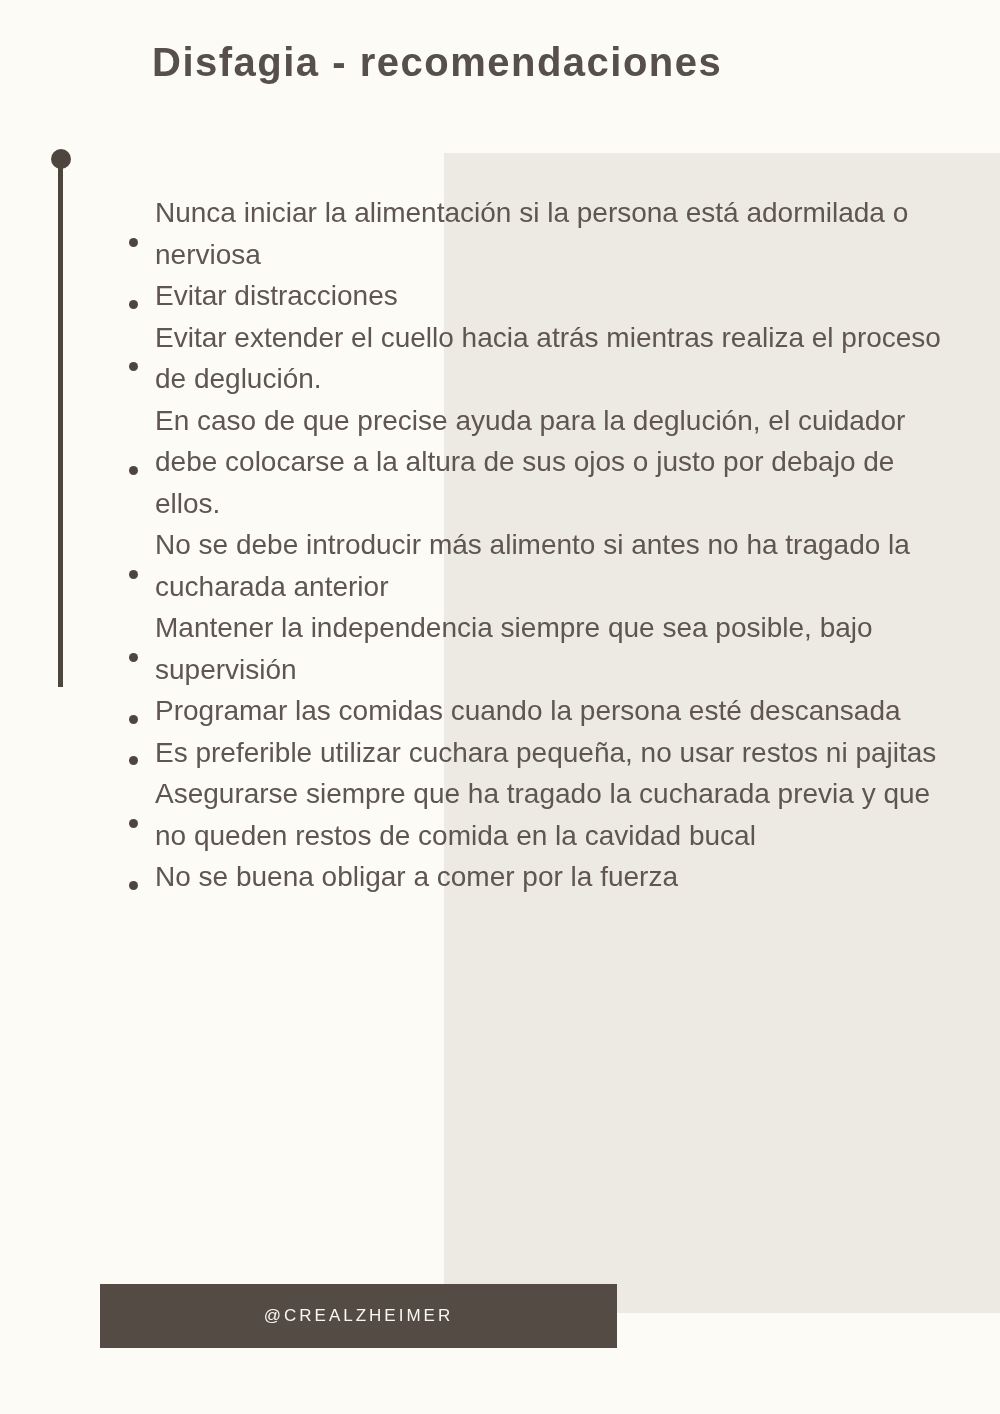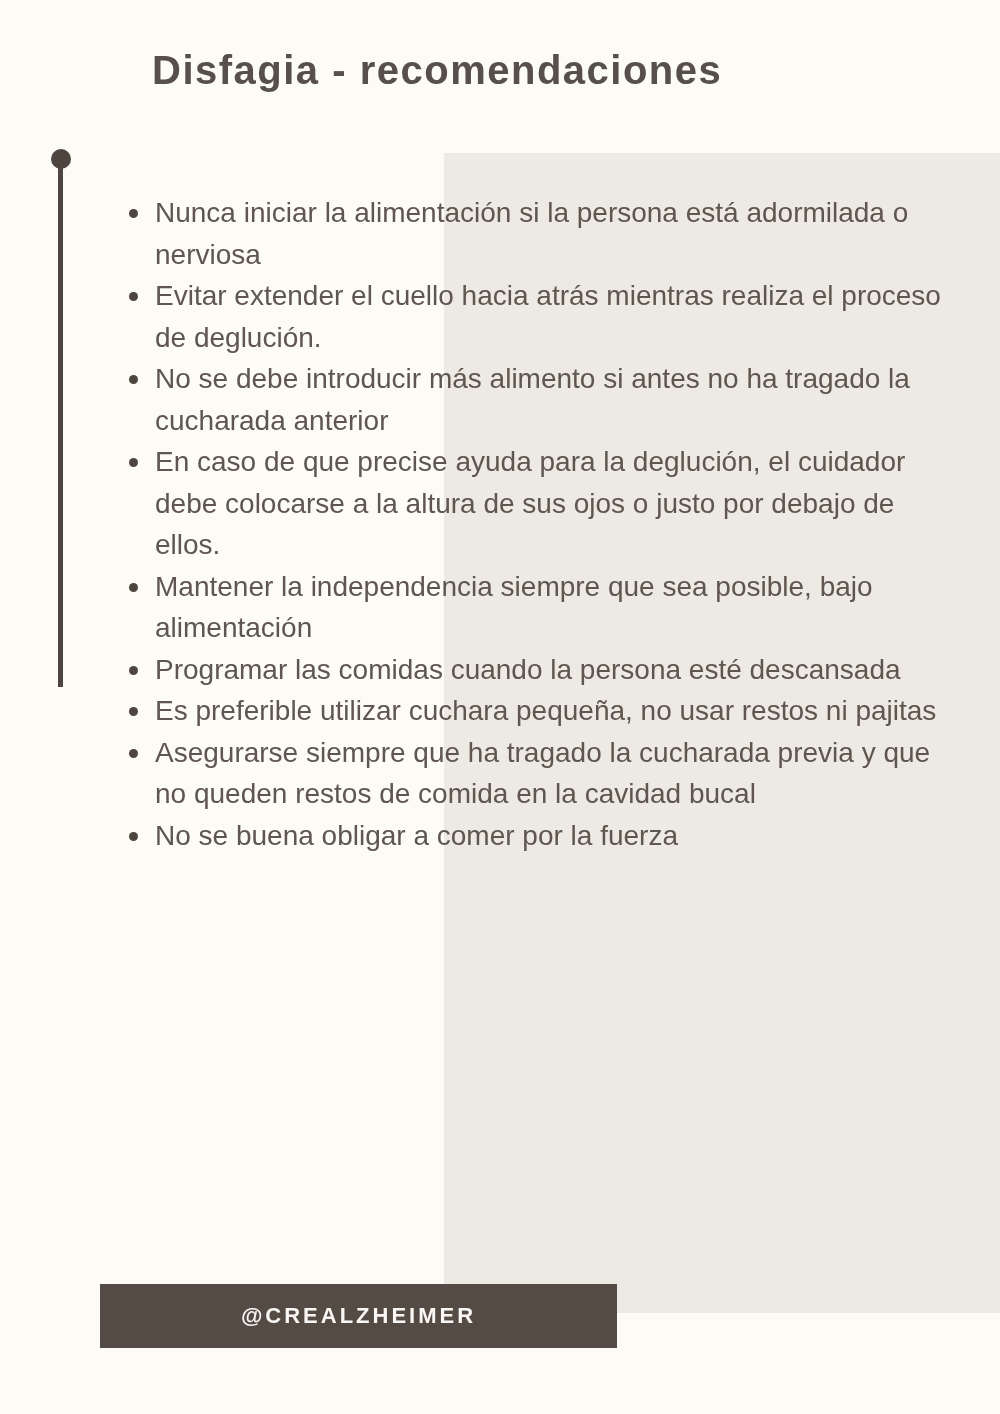--- a/index.html
+++ b/index.html
@@ -28,21 +28,21 @@
     position: absolute;
     left: 444px;
     top: 153px;
     width: 556px;
     height: 1160px;
     background: var(--panel-background);
   }
   .title {
     position: absolute;
     left: 152px;
-    top: 48px;
+    top: 40px;
     margin: 0;
     font-size: 40px;
     font-weight: bold;
     letter-spacing: 1.5px;
     color: var(--title);
     white-space: nowrap;
   }
   .timeline-dot {
     position: absolute;
     left: 51px;
@@ -64,21 +64,21 @@
     position: absolute;
     left: 129px;
     top: 192px;
     width: 818px;
     margin: 0;
     padding: 0;
     list-style: none;
   }
   .list li {
     display: flex;
-    align-items: flex-start;
+    align-items: center;
     font-size: 28px;
     line-height: 41.5px;
     font-weight: 300;
     color: var(--text);
   }
   .bullet {
     flex: 0 0 auto;
     width: 9px;
     height: 9px;
     border-radius: 50%;
@@ -92,22 +92,22 @@
     top: 1284px;
     width: 517px;
     height: 64px;
     background: var(--banner-background);
     display: flex;
     align-items: center;
     justify-content: center;
   }
   .banner span {
     color: var(--banner-text);
-    font-size: 22px;
-    font-weight: bold;
+    font-size: 17px;
+    font-weight: normal;
     letter-spacing: 3px;
     white-space: nowrap;
   }
 </style>
 </head>
 <body>
 
 <div class="page">
   <div class="panel"></div>
 
@@ -116,33 +116,37 @@
   <div class="timeline-dot"></div>
   <div class="timeline-line"></div>
 
   <ul class="list" id="rec-list">
       <li>
         <span class="bullet"></span>
         <span class="item-text">Nunca iniciar la alimentación si la persona está adormilada o nerviosa</span>
       </li>
       <li>
         <span class="bullet"></span>
+        <span class="item-text">Evitar distracciones</span>
+      </li>
+      <li>
+        <span class="bullet"></span>
         <span class="item-text">Evitar extender el cuello hacia atrás mientras realiza el proceso de deglución.</span>
+      </li>
+      <li>
+        <span class="bullet"></span>
+        <span class="item-text">En caso de que precise ayuda para la deglución, el cuidador debe colocarse a la altura de sus ojos o justo por debajo de ellos.</span>
       </li>
       <li>
         <span class="bullet"></span>
         <span class="item-text">No se debe introducir más alimento si antes no ha tragado la cucharada anterior</span>
       </li>
       <li>
         <span class="bullet"></span>
-        <span class="item-text">En caso de que precise ayuda para la deglución, el cuidador debe colocarse a la altura de sus ojos o justo por debajo de ellos.</span>
-      </li>
-      <li>
-        <span class="bullet"></span>
-        <span class="item-text">Mantener la independencia siempre que sea posible, bajo alimentación</span>
+        <span class="item-text">Mantener la independencia siempre que sea posible, bajo supervisión</span>
       </li>
       <li>
         <span class="bullet"></span>
         <span class="item-text">Programar las comidas cuando la persona esté descansada</span>
       </li>
       <li>
         <span class="bullet"></span>
         <span class="item-text">Es preferible utilizar cuchara pequeña, no usar restos ni pajitas</span>
       </li>
       <li>

